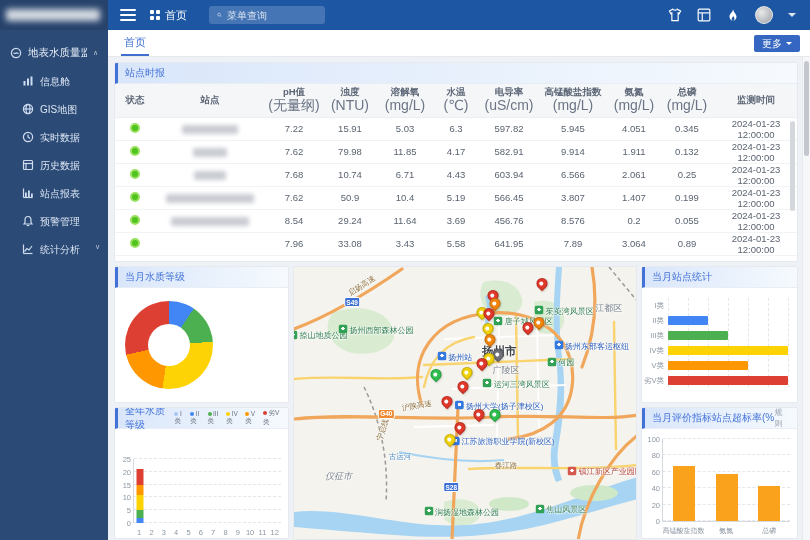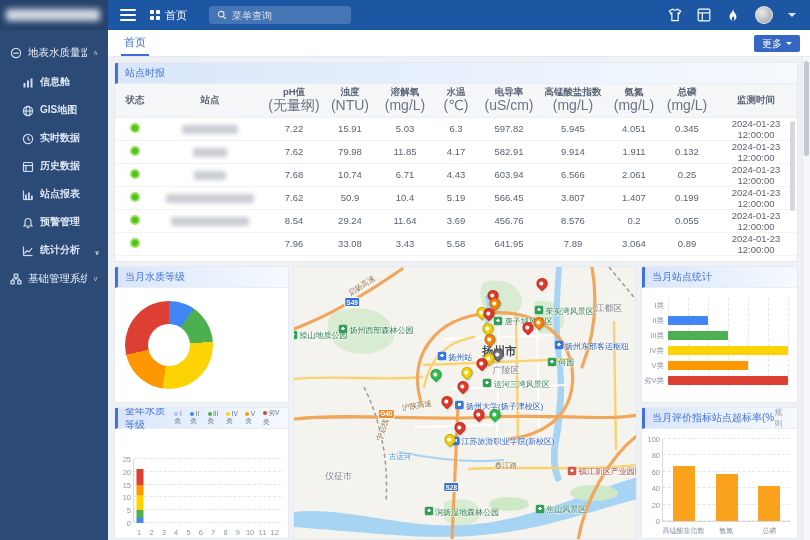--- a/index.html
+++ b/index.html
@@ -4,33 +4,33 @@
 <style>
   *{margin:0;padding:0;box-sizing:border-box;}
   html,body{width:810px;height:540px;overflow:hidden;background:#eef1f5;
     font-family:"Liberation Sans","DejaVu Sans",sans-serif;}
   
   .sidebar{position:absolute;left:0;top:0;width:108px;height:540px;background:#2b4a76;z-index:5;}
   .logo{height:30px;display:flex;align-items:center;padding:0 6px;background:#27436c;}
   .logo .blur-blob{height:12px;width:94px;background:rgba(255,255,255,.8);border-radius:2px;filter:blur(3px);}
   .menu{padding-top:8px;}
   .m-group{display:flex;align-items:center;gap:6px;padding:8px 8px 8px 10px;color:#eaf0f9;font-size:10.5px;cursor:pointer;}
-  .m-item{display:flex;align-items:flex-end;gap:6px;padding:7px 6px 7px 22px;color:#dbe5f3;font-size:10px;cursor:pointer;font-weight:bold;}
+  .m-item{display:flex;align-items:flex-start;gap:6px;padding:7px 6px 7px 22px;color:#dbe5f3;font-size:10px;cursor:pointer;}
   .mi-ic{width:12px;height:12px;flex:0 0 12px;display:inline-flex;}
   .mi-ic svg{width:12px;height:12px;}
   .m-label{flex:1;white-space:nowrap;overflow:hidden;}
   .chev{font-size:7px;color:rgba(255,255,255,.65);padding-right:2px;}
   
   .topbar{position:absolute;left:108px;top:0;right:0;height:30px;background:#1d57a4;display:flex;align-items:center;color:#fff;z-index:4;}
   .burger{width:16px;height:12px;margin:0 14px 0 12px;display:flex;flex-direction:column;justify-content:space-between;cursor:pointer;}
   .burger i{display:block;height:2px;background:#fff;border-radius:1px;}
   .crumb{display:flex;align-items:center;gap:5px;font-size:11px;margin-right:22px;cursor:pointer;}
   .grid-ic{width:10px;height:10px;display:grid;grid-template-columns:1fr 1fr;gap:1.5px;}
   .grid-ic i{background:#fff;border-radius:1px;}
-  .tsearch{display:flex;align-items:center;gap:5px;background:rgba(255,255,255,.18);border-radius:3px;height:18px;padding:0 8px;width:142px;}
+  .tsearch{display:flex;align-items:center;gap:5px;background:rgba(255,255,255,.18);border-radius:3px;height:18px;padding:0 8px;width:116px;}
   .tsearch input{background:transparent;border:0;outline:0;color:#fff;font-size:10px;width:90px;font-family:inherit;}
   .tsearch input::placeholder{color:rgba(255,255,255,.8);}
   .tb-right{margin-left:auto;display:flex;align-items:center;gap:15px;padding-right:14px;}
   .tb-ic{width:14px;height:14px;display:inline-flex;cursor:pointer;}
   .tb-ic svg{width:14px;height:14px;}
   .avatar{width:18px;height:18px;border-radius:50%;background:radial-gradient(circle at 35% 35%,#e8e8e8,#9aa0a8);border:1px solid rgba(255,255,255,.6);cursor:pointer;}
   .tb-caret{width:0;height:0;border:4px solid transparent;border-top-color:rgba(255,255,255,.85);margin-top:4px;cursor:pointer;}
   
   .tabbar{position:absolute;left:108px;top:30px;right:0;height:27px;background:#fff;border-bottom:1px solid #e8e9ec;z-index:3;}
   .tab{position:absolute;left:13px;top:0;height:26px;display:flex;align-items:center;font-size:11px;color:#3e6fd0;border-bottom:2px solid #3e6fd0;padding:0 3px;cursor:pointer;}
@@ -180,32 +180,20 @@
       </div>
       <div class="m-item">
         <span class="mi-ic">
           <svg viewBox="0 0 12 12">
             <path d="M1.5 10.5 L1.5 1.5" stroke="#cfdcf0" stroke-width="1.2"></path>
             <path d="M1.5 10.5 L10.5 10.5" stroke="#cfdcf0" stroke-width="1.2"></path>
             <path d="M2.5 8.5 L5 5.5 L7 7 L10 3" fill="none" stroke="#cfdcf0" stroke-width="1.2"></path>
           </svg>
         </span>
         <span class="m-label">统计分析</span>
-        <span class="chev">∨</span>
-      </div>
-      <div class="m-group">
-        <span class="mi-ic">
-          <svg viewBox="0 0 12 12">
-            <rect x="4.2" y="1.2" width="3.6" height="3" fill="none" stroke="#cfdcf0" stroke-width="1.2"></rect>
-            <rect x="1" y="7.8" width="3.2" height="3" fill="none" stroke="#cfdcf0" stroke-width="1.2"></rect>
-            <rect x="7.8" y="7.8" width="3.2" height="3" fill="none" stroke="#cfdcf0" stroke-width="1.2"></rect>
-            <path d="M6 4.2 L6 6 M2.6 7.8 L2.6 6 L9.4 6 L9.4 7.8" fill="none" stroke="#cfdcf0" stroke-width="1.2"></path>
-          </svg>
-        </span>
-        <span class="m-label">基础管理系统</span>
         <span class="chev">∨</span>
       </div>
     </div>
 </div>
 
 <div class="topbar">
   <div class="burger">
       <i></i>
       <i></i>
       <i></i>
@@ -490,21 +478,21 @@
         <path d="M0,152 C60,146 130,154 200,150 C260,147 310,154 344,148"></path>
         <path d="M164,140 C162,180 160,230 158,274"></path>
         <path d="M298,0 C304,35 300,70 288,100"></path>
         <path d="M344,168 C315,190 290,235 284,274"></path>
       </g>
     </svg>
     <div id="map-overlay" style="position:absolute;left:0;top:0;right:0;bottom:0;">
         <div class="map-lab city" style="left: 60%; top: 31%;">扬州市</div>
         <div class="map-lab district" style="left: 92%; top: 15%;">江都区</div>
         <div class="map-lab district" style="left: 62%; top: 38%;">广陵区</div>
-        <div class="map-lab district" style="left: 13%; top: 77%;">仪征市</div>
+        <div class="map-lab district" style="left: 13%; top: 77%; font-style: italic;">仪征市</div>
         <div class="map-lab poi-green" style="left: 7%; top: 25%;"><span class="poi"></span>捺山地质公园</div>
         <div class="map-lab poi-green" style="left: 24%; top: 23%;"><span class="poi"></span>扬州西部森林公园</div>
         <div class="map-lab poi-green" style="left: 67%; top: 20%;"><span class="poi"></span>唐子城风景区</div>
         <div class="map-lab poi-green" style="left: 79%; top: 16%;"><span class="poi"></span>茱萸湾风景区</div>
         <div class="map-lab poi-green" style="left: 71%; top: 35%; padding-left: 48px;"><span class="poi"></span>何园</div>
         <div class="map-lab poi-green" style="left: 65%; top: 43%;"><span class="poi"></span>运河三湾风景区</div>
         <div class="map-lab poi-green" style="left: 49%; top: 90%;"><span class="poi"></span>润扬湿地森林公园</div>
         <div class="map-lab poi-green" style="left: 78%; top: 89%;"><span class="poi"></span>焦山风景区</div>
         <div class="map-lab poi-blue" style="left: 47%; top: 33%;"><span class="poi"></span>扬州站</div>
         <div class="map-lab poi-blue" style="left: 87%; top: 29%;"><span class="poi"></span>扬州东部客运枢纽</div>

